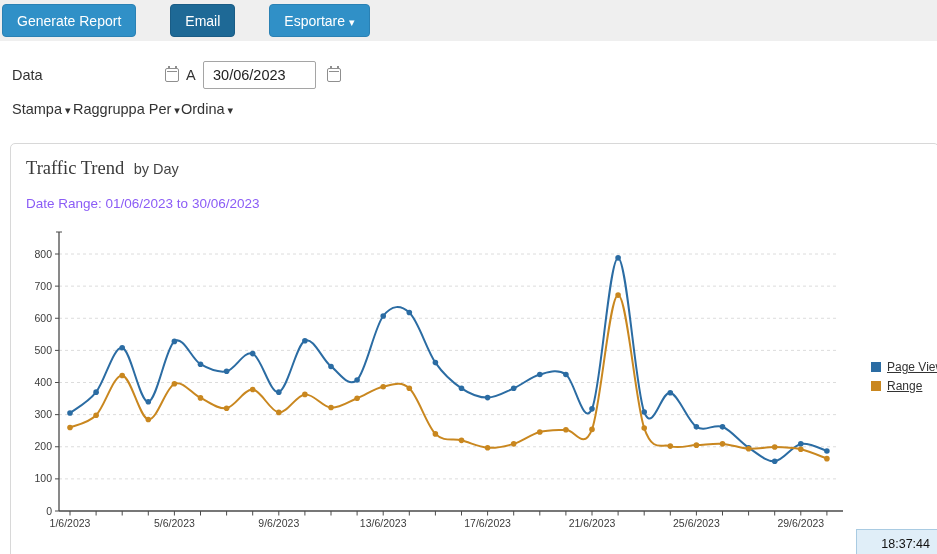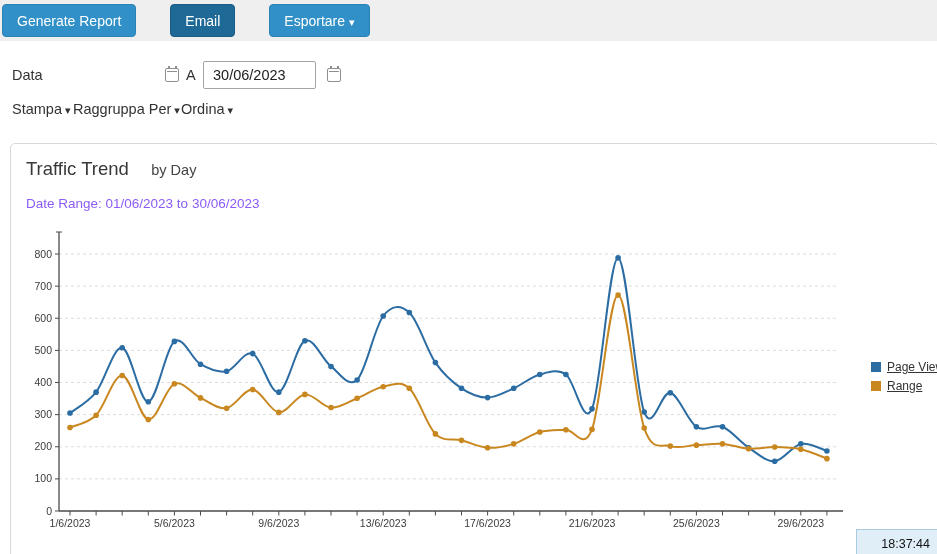--- a/index.html
+++ b/index.html
@@ -55,22 +55,22 @@
   .dd-tabella   { left: 12px; }
   .dd-raggruppa { left: 73px; }
   .dd-ordina    { left: 181px; }
 
   
   .panel {
     position: absolute; left: 10px; top: 143px; right: -2px; bottom: -8px;
     background: #fff; border: 1px solid #d8d8d8; border-radius: 5px;
   }
   .panel-title { position: absolute; left: 15px; top: 14px; white-space: nowrap; }
-  .panel-title .t-main { font-size: 18.5px; color: #383838; }
-  .panel-title .t-sub  { font-size: 14.5px; color: #444; margin-left: 18px; }
+  .panel-title .t-main { font-size: 18.5px; color: #383838; font-family: Liberation Serif, serif; }
+  .panel-title .t-sub  { font-size: 14.5px; color: #444; margin-left: 5px; }
   .panel-subtitle { position: absolute; left: 15px; top: 52px; font-size: 13.5px; color: #8b5cf6; }
 
   .chart-svg { position: absolute; left: 20px; top: 82px; }
 
   .legend { position: absolute; left: 860px; top: 216px; text-decoration: underline; }
   .legend-row { display: flex; align-items: center; margin-bottom: 5px; }
   .legend-swatch { width: 10px; height: 10px; margin-right: 6px; flex: 0 0 auto; }
   .legend-label { font-size: 12px; color: #333; white-space: nowrap; }
 
   .timebox {

